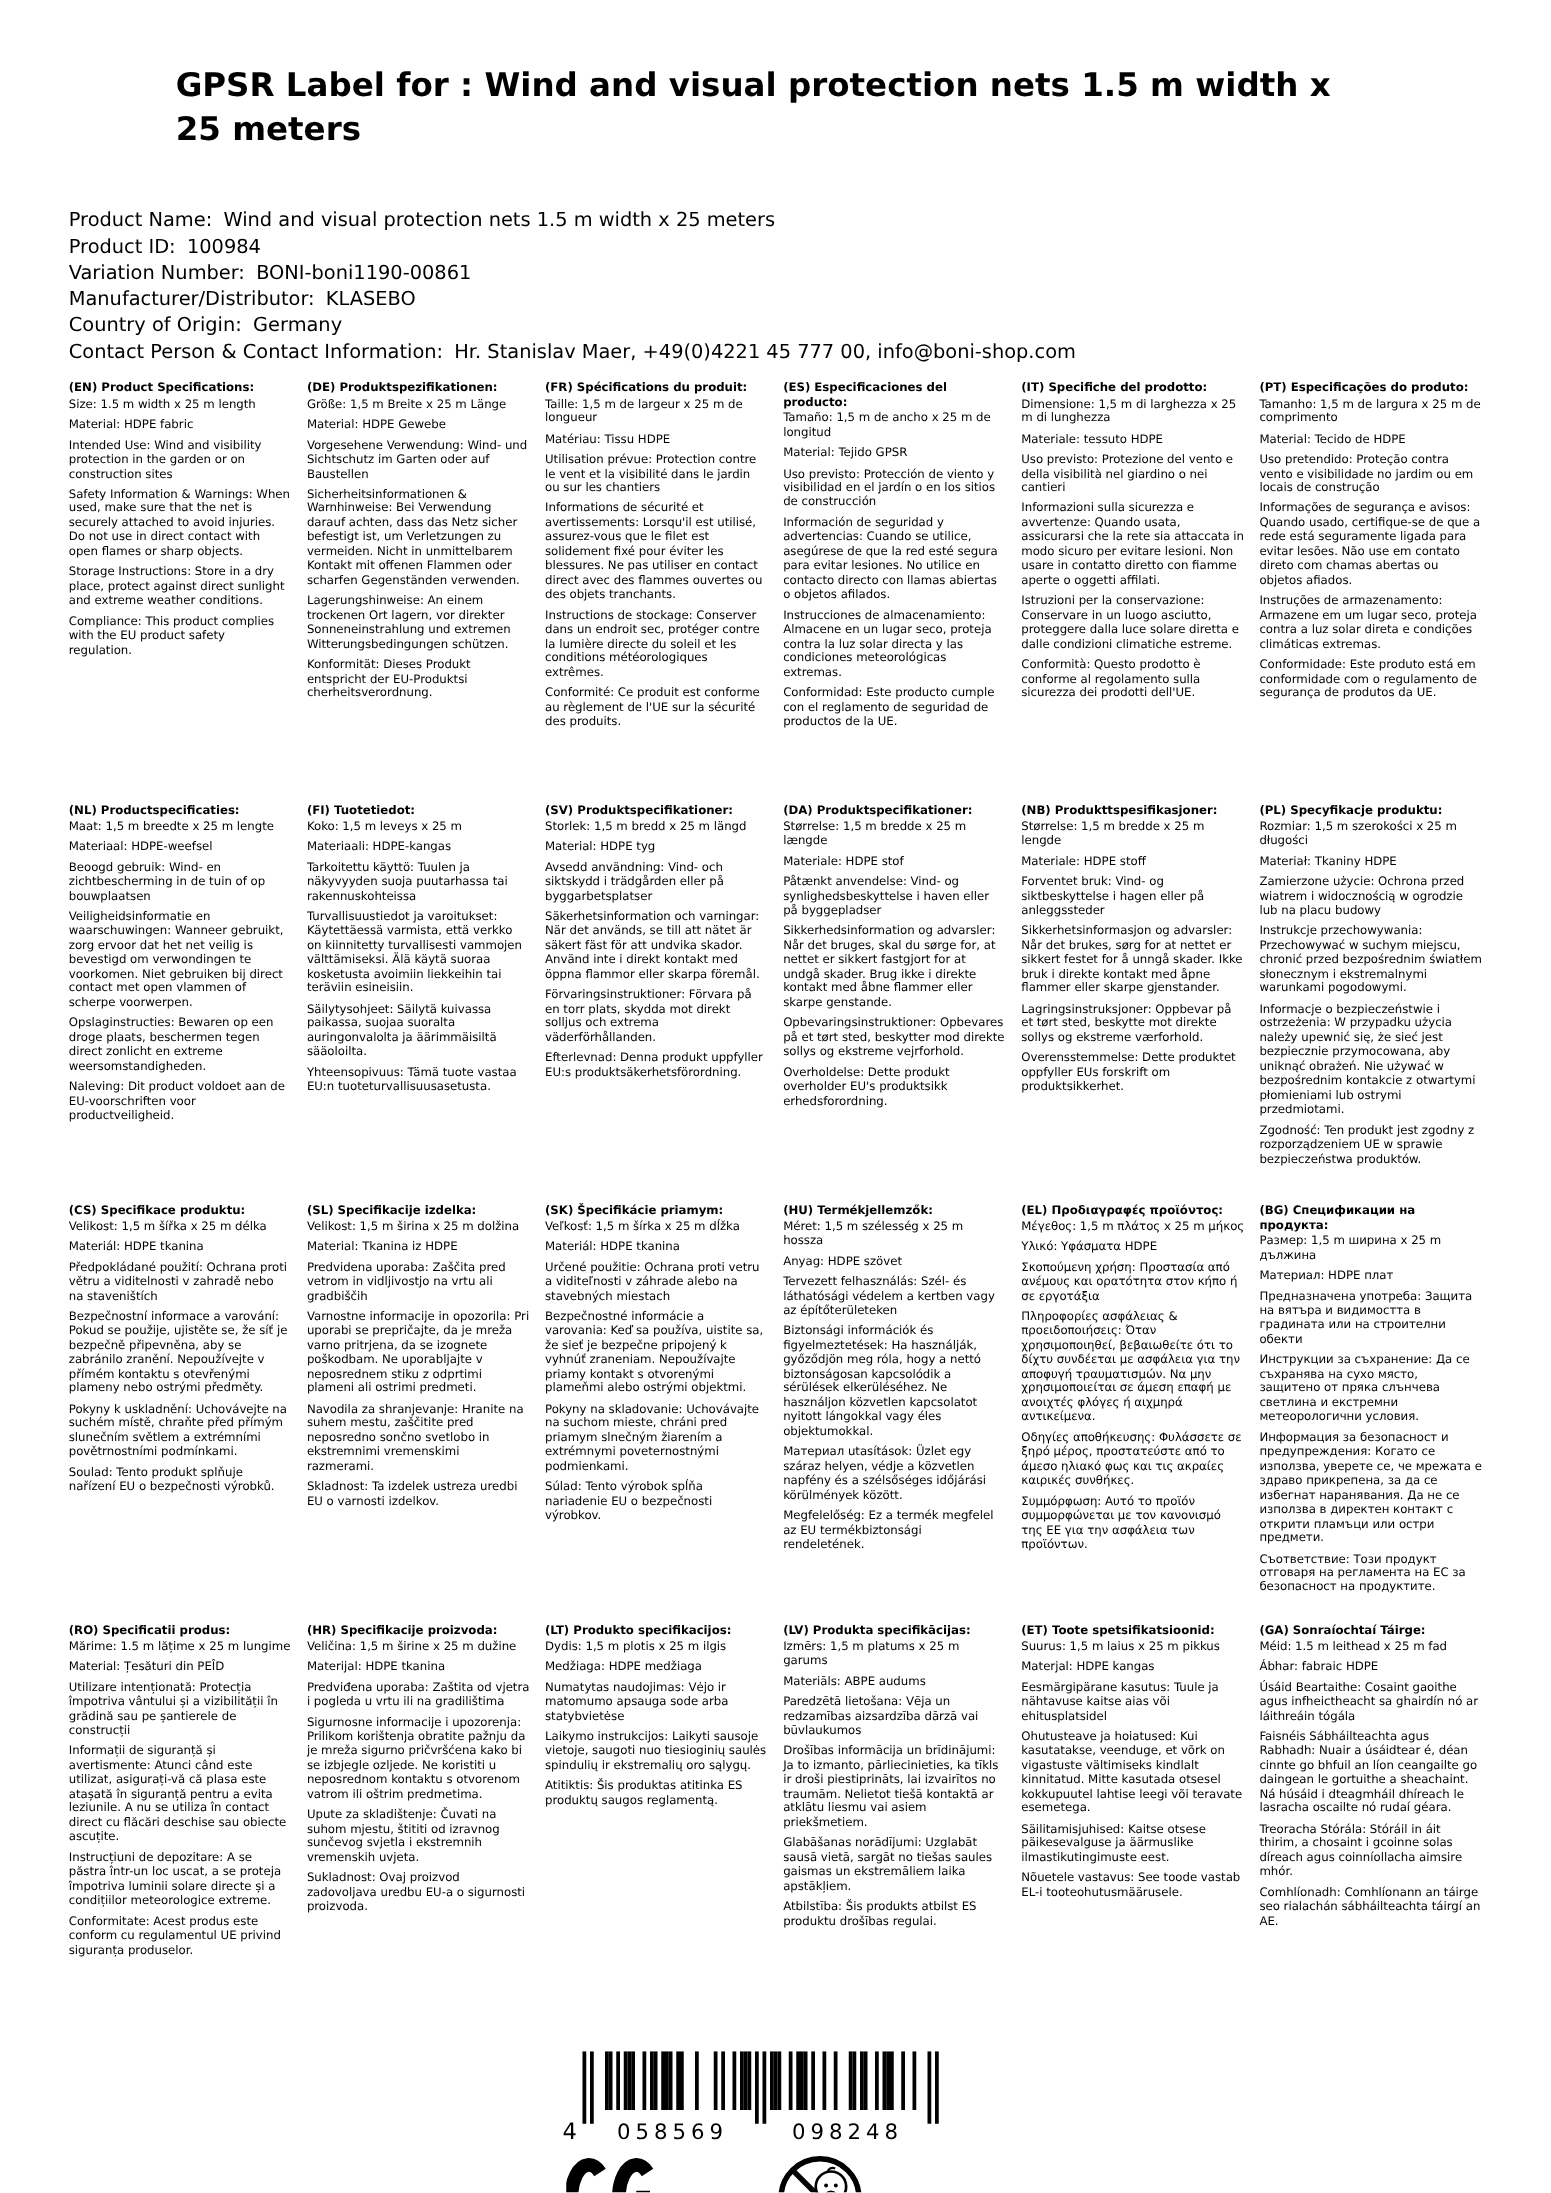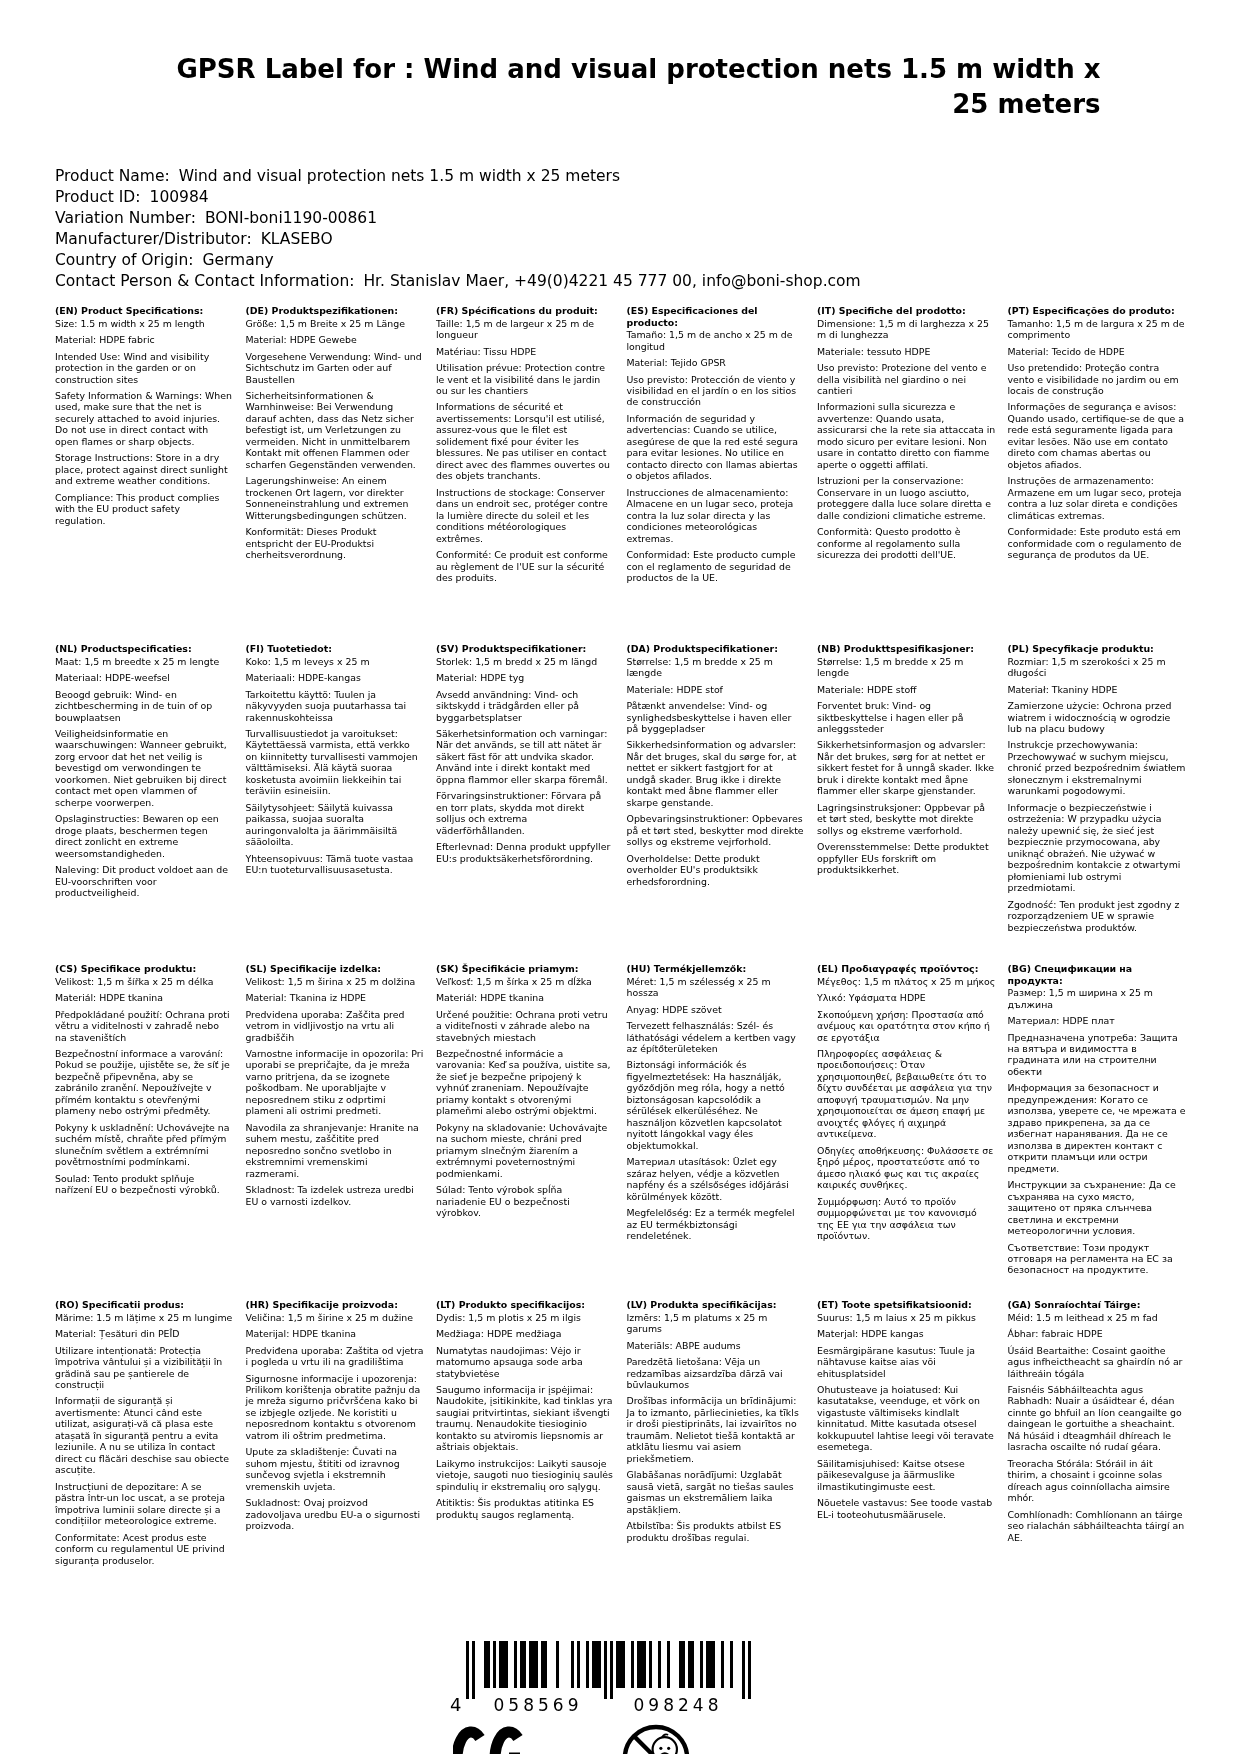--- a/index.html
+++ b/index.html
@@ -1,18 +1,18 @@
 <!DOCTYPE html>
 <html><head>
 <meta charset="utf-8">
 <style>
   html,body{margin:0;padding:0;background:#fff;}
   body{width:1241px;height:1754px;color:#000;font-family:"DejaVu Sans","Liberation Sans",sans-serif;}
   .page{box-sizing:border-box;width:1241px;height:1754px;padding:52px 55px 0;position:relative;overflow:hidden;background:#fff;}
-  h1{font-size:26px;font-weight:bold;line-height:1.35;text-align:right;max-width:960px;margin:0 auto;}
+  h1{font-size:26px;font-weight:bold;line-height:1.35;text-align:left;max-width:960px;margin:0 auto;}
   .info{margin-top:46px;font-size:15.5px;}
   .info-row{margin:0 0 5px;line-height:16px;}
   .info-label{font-weight:normal;margin-right:9px;}
   .grid{margin-top:16px;display:grid;grid-template-columns:repeat(6,1fr);column-gap:12px;font-size:9.4px;line-height:1.22;}
   .spec-title{font-weight:bold;margin:0 0 1px;}
   .spec-block p{margin:0 0 5px;}
   .row1{min-height:338px;}
   .row2{min-height:320px;}
   .row3{min-height:336px;}
   .barcode-wrap{margin:70px 0 0 393px;width:312px;}
@@ -186,22 +186,22 @@
         <p>Σκοπούμενη χρήση: Προστασία από ανέμους και ορατότητα στον κήπο ή σε εργοτάξια</p>
         <p>Πληροφορίες ασφάλειας &amp; προειδοποιήσεις: Όταν χρησιμοποιηθεί, βεβαιωθείτε ότι το δίχτυ συνδέεται με ασφάλεια για την αποφυγή τραυματισμών. Να μην χρησιμοποιείται σε άμεση επαφή με ανοιχτές φλόγες ή αιχμηρά αντικείμενα.</p>
         <p>Οδηγίες αποθήκευσης: Φυλάσσετε σε ξηρό μέρος, προστατεύστε από το άμεσο ηλιακό φως και τις ακραίες καιρικές συνθήκες.</p>
         <p>Συμμόρφωση: Αυτό το προϊόν συμμορφώνεται με τον κανονισμό της ΕΕ για την ασφάλεια των προϊόντων.</p>
       </div>
       <div class="spec-block row3">
         <div class="spec-title">(BG) Спецификации на продукта:</div>
         <p>Размер: 1,5 m ширина x 25 m дължина</p>
         <p>Материал: HDPE плат</p>
         <p>Предназначена употреба: Защита на вятъра и видимостта в градината или на строителни обекти</p>
+        <p>Инструкции за съхранение: Да се съхранява на сухо място, защитено от пряка слънчева светлина и екстремни метеорологични условия.</p>
         <p>Информация за безопасност и предупреждения: Когато се използва, уверете се, че мрежата е здраво прикрепена, за да се избегнат наранявания. Да не се използва в директен контакт с открити пламъци или остри предмети.</p>
-        <p>Инструкции за съхранение: Да се съхранява на сухо място, защитено от пряка слънчева светлина и екстремни метеорологични условия.</p>
         <p>Съответствие: Този продукт отговаря на регламента на ЕС за безопасност на продуктите.</p>
       </div>
       <div class="spec-block row4">
         <div class="spec-title">(RO) Specificatii produs:</div>
         <p>Mărime: 1.5 m lățime x 25 m lungime</p>
         <p>Material: Țesături din PEÎD</p>
         <p>Utilizare intenționată: Protecția împotriva vântului și a vizibilității în grădină sau pe șantierele de construcții</p>
         <p>Informații de siguranță și avertismente: Atunci când este utilizat, asigurați-vă că plasa este atașată în siguranță pentru a evita leziunile. A nu se utiliza în contact direct cu flăcări deschise sau obiecte ascuțite.</p>
         <p>Instrucțiuni de depozitare: A se păstra într-un loc uscat, a se proteja împotriva luminii solare directe și a condițiilor meteorologice extreme.</p>
         <p>Conformitate: Acest produs este conform cu regulamentul UE privind siguranța produselor.</p>
@@ -213,21 +213,20 @@
         <p>Predviđena uporaba: Zaštita od vjetra i pogleda u vrtu ili na gradilištima</p>
         <p>Sigurnosne informacije i upozorenja: Prilikom korištenja obratite pažnju da je mreža sigurno pričvršćena kako bi se izbjegle ozljede. Ne koristiti u neposrednom kontaktu s otvorenom vatrom ili oštrim predmetima.</p>
         <p>Upute za skladištenje: Čuvati na suhom mjestu, štititi od izravnog sunčevog svjetla i ekstremnih vremenskih uvjeta.</p>
         <p>Sukladnost: Ovaj proizvod zadovoljava uredbu EU-a o sigurnosti proizvoda.</p>
       </div>
       <div class="spec-block row4">
         <div class="spec-title">(LT) Produkto specifikacijos:</div>
         <p>Dydis: 1,5 m plotis x 25 m ilgis</p>
         <p>Medžiaga: HDPE medžiaga</p>
         <p>Numatytas naudojimas: Vėjo ir matomumo apsauga sode arba statybvietėse</p>
-        <p>Saugumo informacija ir įspėjimai: Naudokite, įsitikinkite, kad tinklas yra saugiai pritvirtintas, siekiant išvengti traumų. Nenaudokite tiesioginio kontakto su atviromis liepsnomis ar aštriais objektais.</p>
         <p>Laikymo instrukcijos: Laikyti sausoje vietoje, saugoti nuo tiesioginių saulės spindulių ir ekstremalių oro sąlygų.</p>
         <p>Atitiktis: Šis produktas atitinka ES produktų saugos reglamentą.</p>
       </div>
       <div class="spec-block row4">
         <div class="spec-title">(LV) Produkta specifikācijas:</div>
         <p>Izmērs: 1,5 m platums x 25 m garums</p>
         <p>Materiāls: ABPE audums</p>
         <p>Paredzētā lietošana: Vēja un redzamības aizsardzība dārzā vai būvlaukumos</p>
         <p>Drošības informācija un brīdinājumi: Ja to izmanto, pārliecinieties, ka tīkls ir droši piestiprināts, lai izvairītos no traumām. Nelietot tiešā kontaktā ar atklātu liesmu vai asiem priekšmetiem.</p>
         <p>Glabāšanas norādījumi: Uzglabāt sausā vietā, sargāt no tiešas saules gaismas un ekstremāliem laika apstākļiem.</p>

